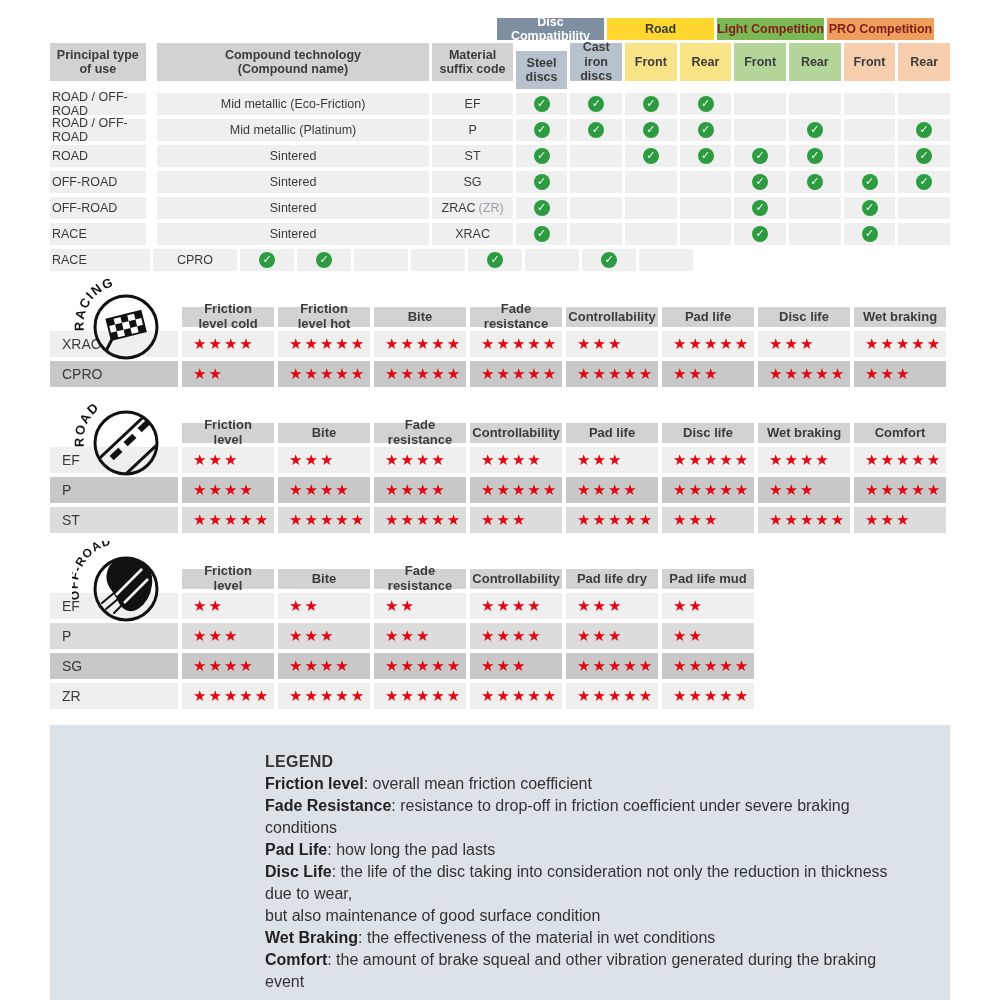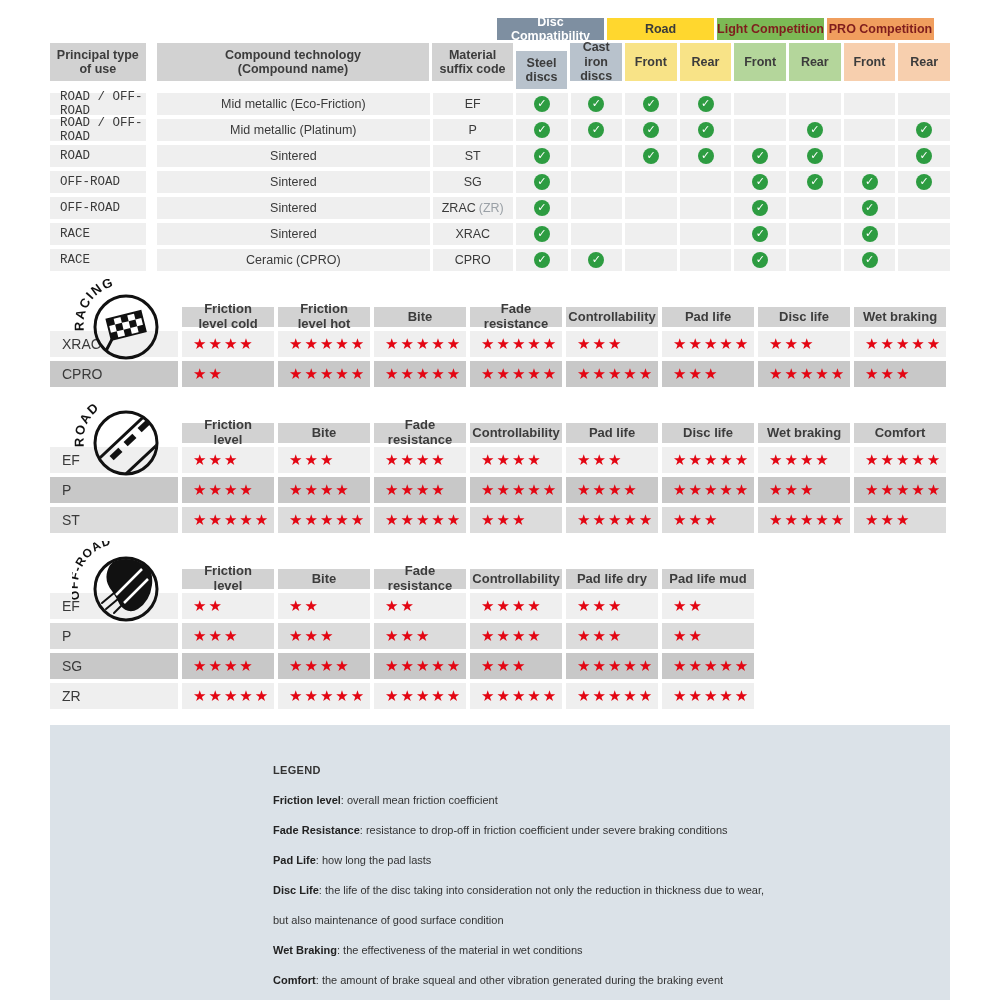--- a/index.html
+++ b/index.html
@@ -15,21 +15,21 @@
   .cell{display:flex;align-items:center;justify-content:center;text-align:center;
         font-size:12.5px;white-space:pre-line;line-height:1.15;}
   .spacer{width:444px;background:transparent;}
   .gcell{width:107px;height:22px;font-weight:700;font-size:12.5px;}
   .hcell{background:var(--header-gray);font-weight:700;height:38px;color:#3c3c3c;}
   .w-use{width:100px;}
   .w-tech{width:285px;margin-left:8px;}
   .w-code{width:84px;}
   .w-chk{width:54px;}
   .drow .cell{height:22px;background:var(--row-light);}
-  .drow .use{justify-content:flex-start;padding-left:10px;box-sizing:border-box;text-align:left;font-family:Liberation Mono, monospace;}
+  .drow .use{justify-content:flex-start;padding-left:2px;box-sizing:border-box;text-align:left;}
   .code-note{color:#9aa0a6;margin-left:3px;}
   .check{
     width:16px;height:16px;border-radius:50%;background:var(--check-green);
     color:#fff;font-size:11px;line-height:16px;text-align:center;
     font-family:"DejaVu Sans",sans-serif;font-weight:700;
   }
   
   .rating-section{position:relative;margin-top:10px;padding-top:26px;}
   .section-icon{position:absolute;left:22px;top:-2px;width:100px;height:86px;}
   .star-grid{display:grid;gap:4px;}
@@ -42,21 +42,21 @@
   .sg-cell{display:flex;align-items:center;padding-left:11px;box-sizing:border-box;height:26px;}
   .stars{color:var(--star-red);font-size:15px;letter-spacing:2px;
          font-family:"DejaVu Sans",sans-serif;line-height:1;}
   .shade-light{background:var(--row-light);}
   .shade-mid{background:var(--row-mid);}
   .shade-dark{background:var(--row-dark);}
   
   .legend{margin-top:16px;background:var(--legend-bg);
           padding:26px 40px 26px 215px;box-sizing:border-box;min-height:212px;}
   .legend-title{color:var(--legend-red);font-weight:700;font-size:13px;margin:0 0 6px 0;letter-spacing:.3px;}
-  .legend p{margin:8px;font-size:11px;line-height:22px;color:#333;}
+  .legend p{margin:0;font-size:16px;line-height:22px;color:#333;}
   .legend .term{font-weight:700;color:#222;}
 </style>
 </head>
 <body>
 
 <div class="page" style="--header-gray: #d2d2d2; --row-light: #efefef; --row-mid: #dcdcdc; --row-dark: #c8c8c8; --star-red: #e30613; --check-green: #2d9c41; --legend-bg: #dbe2e8; --legend-red: #e30613;">
 
   <div id="compat-table">
       <div class="trow group">
         <div class="cell spacer"></div>
@@ -156,21 +156,20 @@
         <div class="cell w-chk"></div>
         <div class="cell w-chk"></div>
         <div class="cell w-chk"></div>
         <div class="cell w-chk"><span class="check">✓</span></div>
         <div class="cell w-chk"></div>
         <div class="cell w-chk"><span class="check">✓</span></div>
         <div class="cell w-chk"></div>
       </div>
       <div class="trow drow">
         <div class="cell use w-use">RACE</div>
-        <div class="cell w-tech">Ceramic (CPRO)</div>
         <div class="cell w-code">CPRO</div>
         <div class="cell w-chk"><span class="check">✓</span></div>
         <div class="cell w-chk"><span class="check">✓</span></div>
         <div class="cell w-chk"></div>
         <div class="cell w-chk"></div>
         <div class="cell w-chk"><span class="check">✓</span></div>
         <div class="cell w-chk"></div>
         <div class="cell w-chk"><span class="check">✓</span></div>
         <div class="cell w-chk"></div>
       </div>

